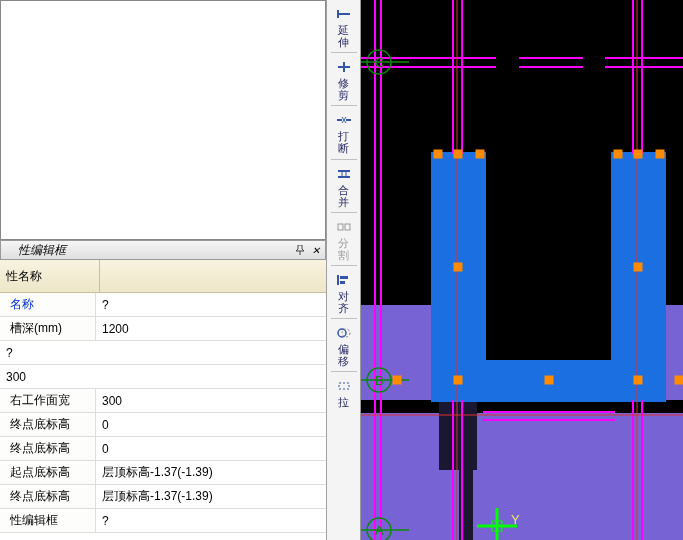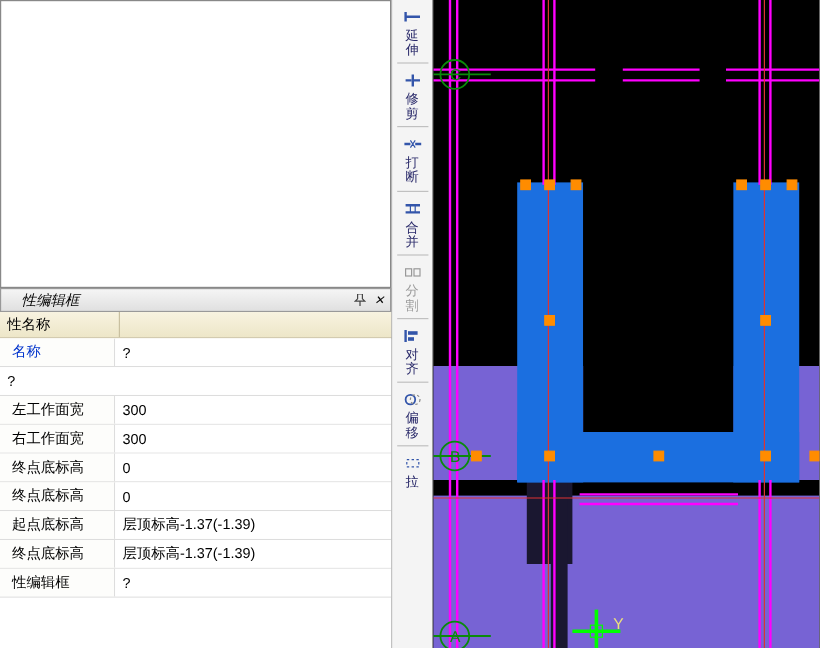--- a/index.html
+++ b/index.html
@@ -47,21 +47,21 @@
     width: 14px; height: 14px;
     display: flex;
     align-items: center; justify-content: center;
     font-size: 10px;
     cursor: pointer;
   }
   .grid-header {
     display: flex;
     background: linear-gradient(#f8f3e0,#ede6c8);
     border-bottom: 1px solid #c9c0a0;
-    height: 22px;
+    height: 33px;
     align-items: center;
   }
   .grid-header .col-name {
     width: 100px;
     padding-left: 6px;
     border-right: 1px solid #c9c0a0;
     height: 100%;
     display: flex; align-items: center;
     font-weight: normal;
   }
@@ -186,24 +186,27 @@
   <div class="grid-header">
     <div class="col-name">性名称</div>
   </div>
   <div class="grid-body">
 
   <div class="grid-row">
         <div class="cell-name blue-text">名称</div>
         <div class="cell-value">?</div>
       </div>
       <div class="grid-row">
+        <div class="cell-name">槽深(mm)</div>
+        <div class="cell-value">1200</div>
+      </div>
+      <div class="grid-row">
         <div class="cell-value">?</div>
       </div>
       <div class="grid-row">
-        <div class="cell-name">左工作面宽</div>
         <div class="cell-value">300</div>
       </div>
       <div class="grid-row">
         <div class="cell-name">右工作面宽</div>
         <div class="cell-value">300</div>
       </div>
       <div class="grid-row">
         <div class="cell-name">终点底标高</div>
         <div class="cell-value">0</div>
       </div>

